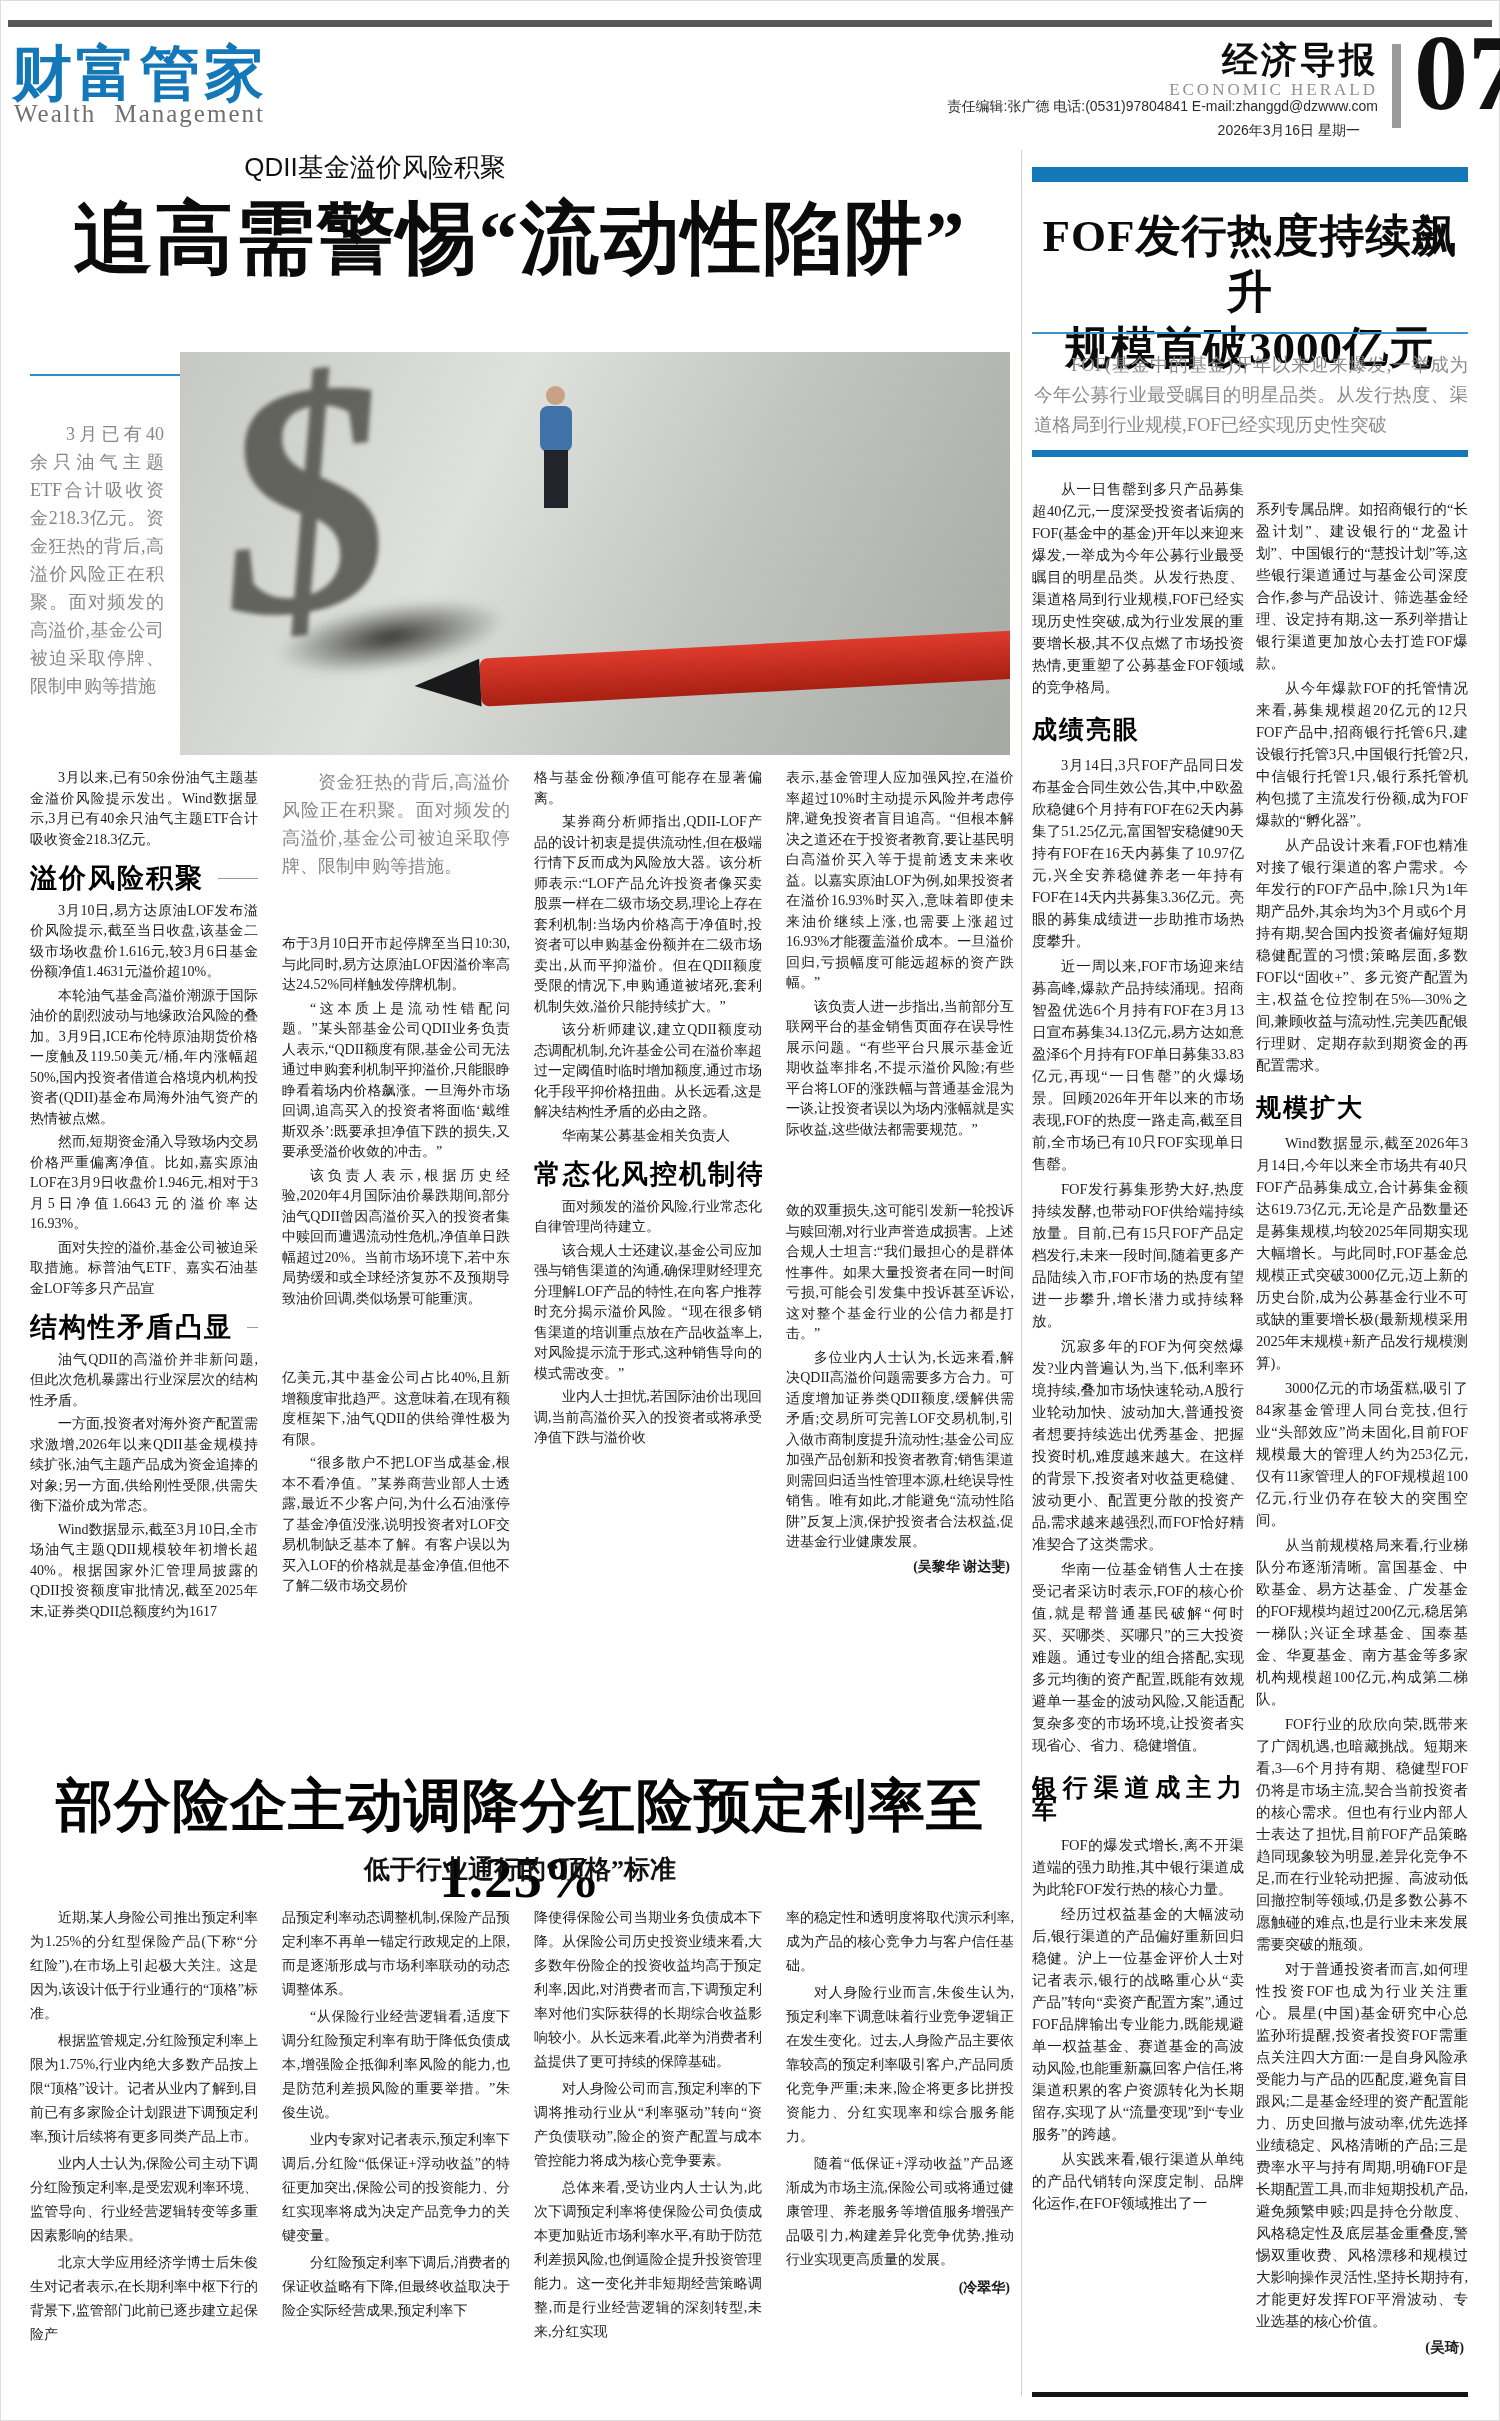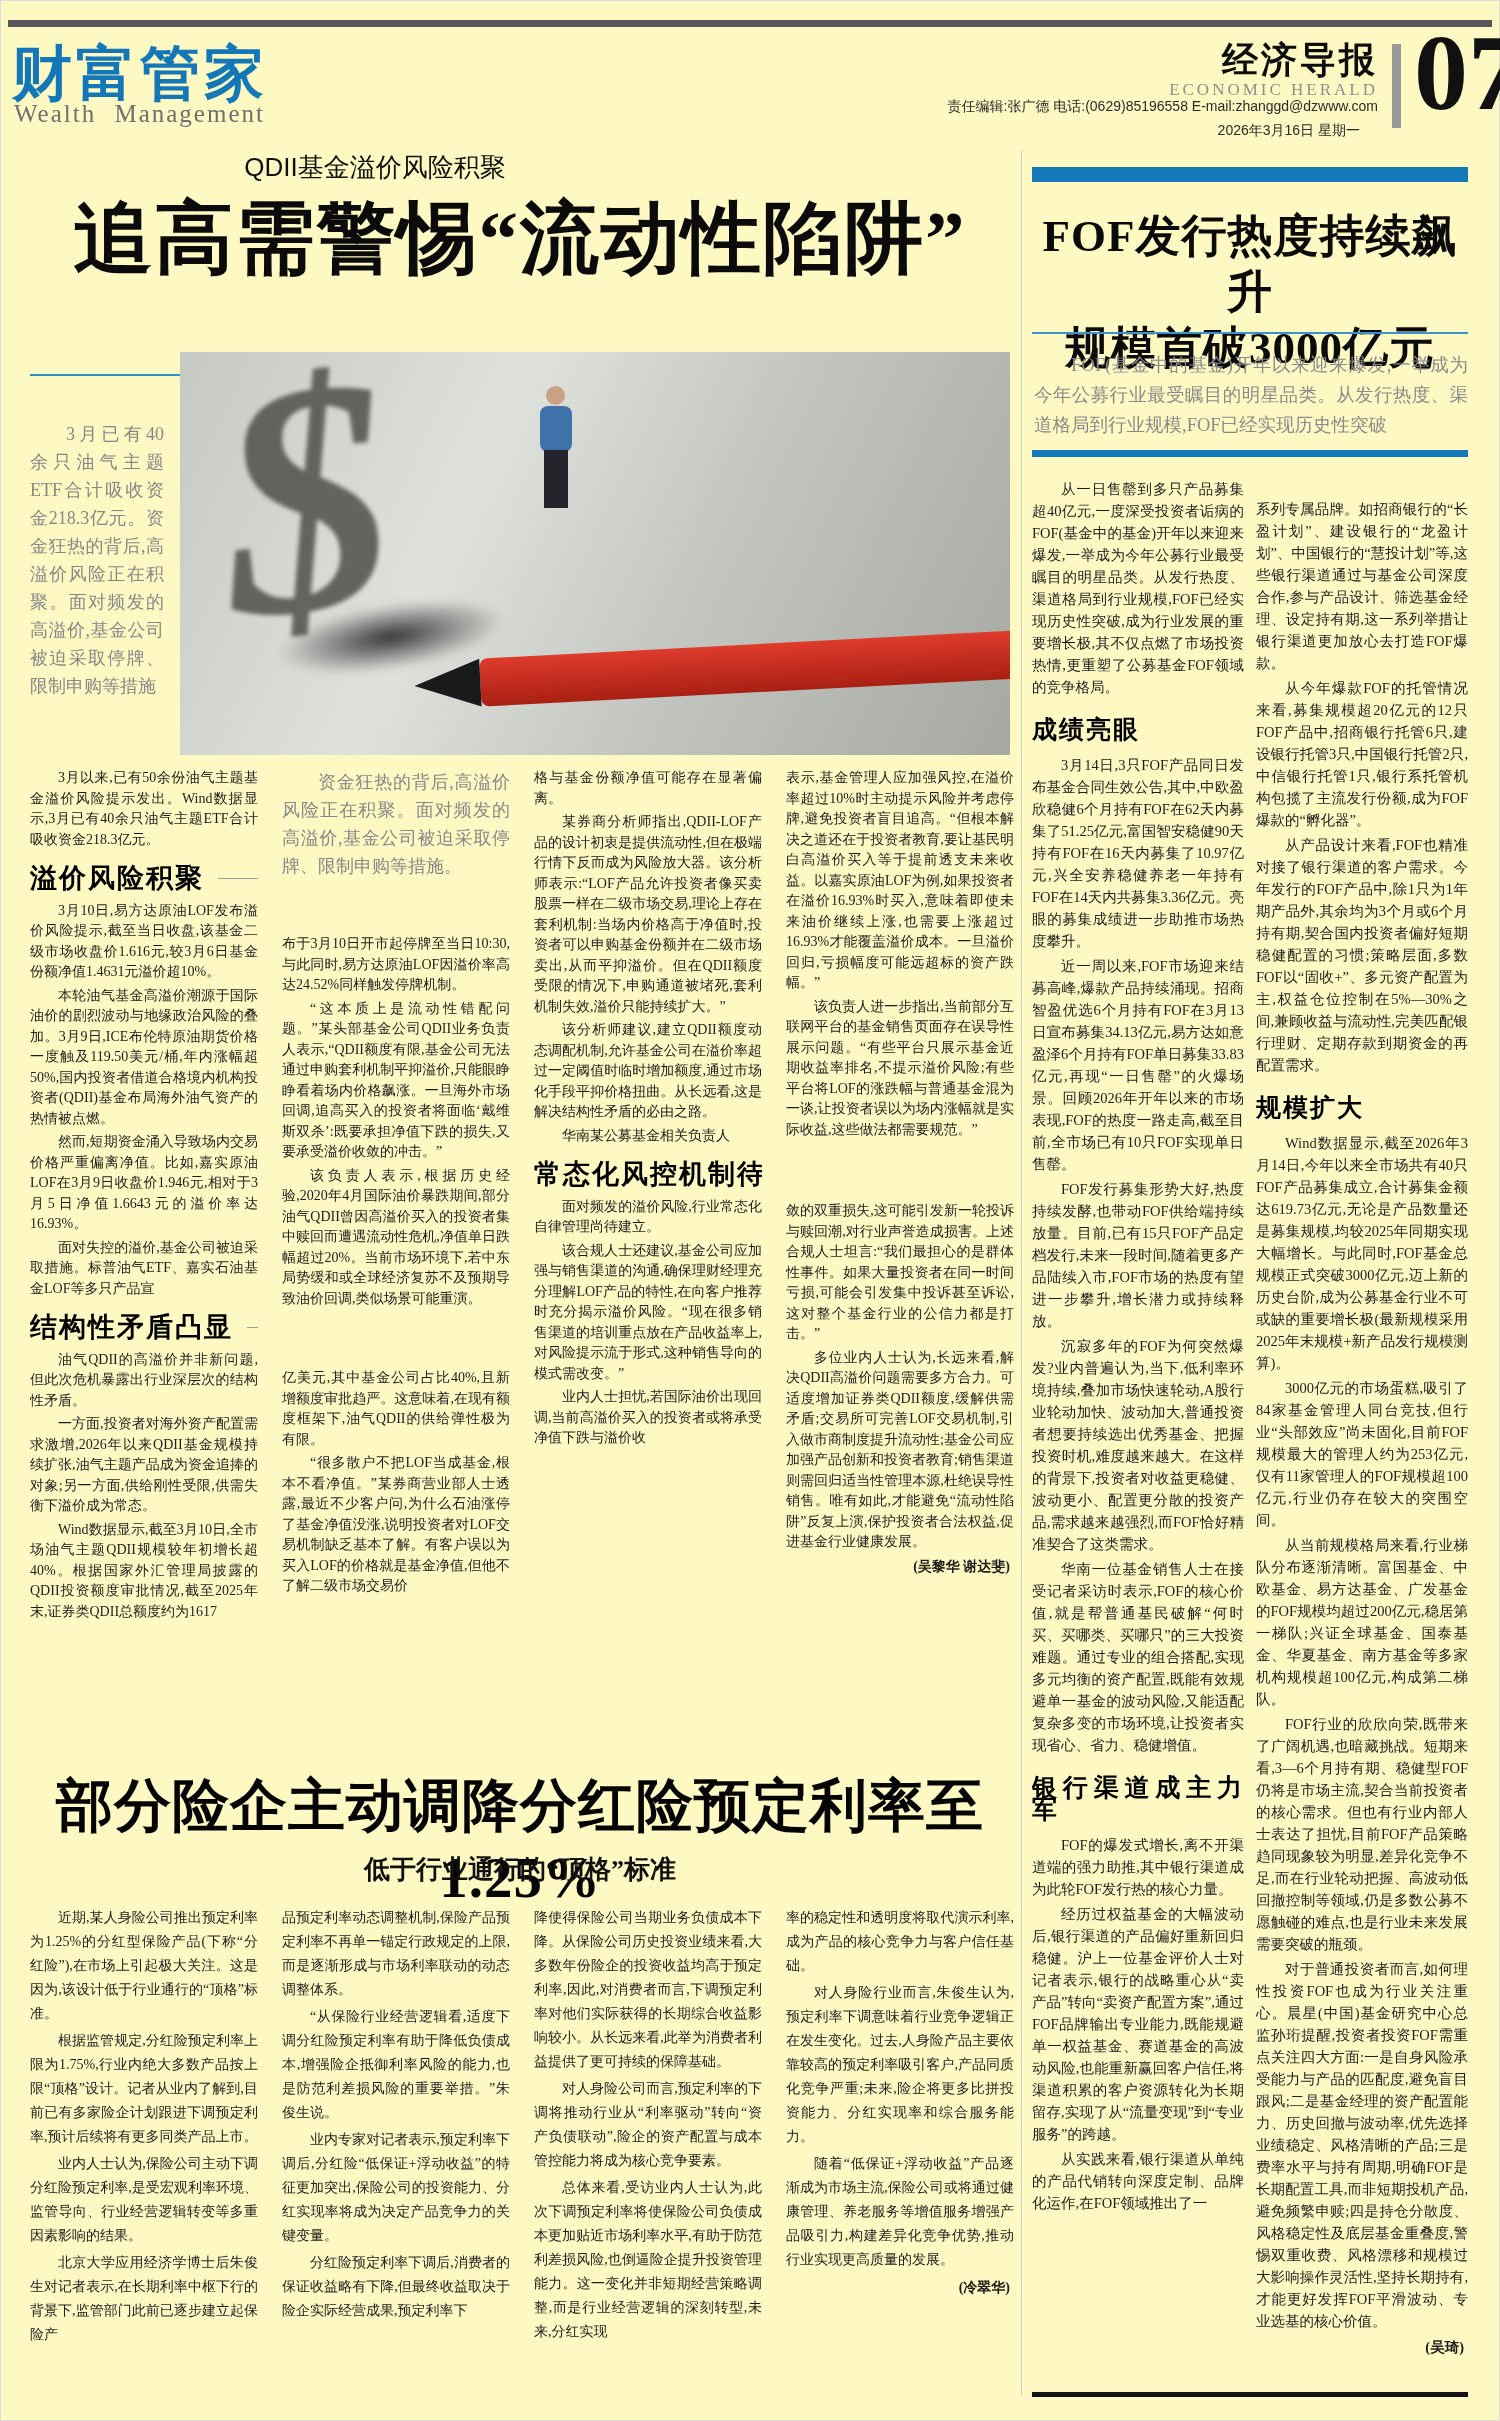--- a/index.html
+++ b/index.html
@@ -1,16 +1,16 @@
 <!DOCTYPE html>
 <html><head>
 <meta charset="utf-8">
 <style>
   html,body{margin:0;padding:0;background:#e9e9e9;}
-  #page{position:relative;width:1500px;height:2421px;background:#fef9c3;overflow:hidden;
+  #page{position:relative;width:1500px;height:2421px;background:#ffffff;overflow:hidden;
         font-family:"Liberation Serif","DejaVu Serif",serif;box-shadow:inset 0 0 0 1px #ddd;}
   .abs{position:absolute;}
   p{margin:0 0 3px 0;}
   
   .topbar{left:8px;right:8px;top:20px;height:7px;background:#57575b;}
   .brand-cn{left:12px;top:34px;font-family:"Liberation Sans","DejaVu Sans",sans-serif;
             font-weight:900;font-size:60px;letter-spacing:4px;color:#1478b8;}
   .brand-en{left:14px;top:100px;font-size:25px;color:#6f6f6f;letter-spacing:2px;word-spacing:10px;}
   .paper-cn{left:1180px;top:36px;width:198px;text-align:right;font-weight:bold;font-size:36px;letter-spacing:3px;color:#0d0d0d;}
   .paper-en{left:1130px;top:80px;width:248px;text-align:right;font-size:17px;color:#8f8f8f;letter-spacing:3px;}
@@ -87,21 +87,21 @@
 </head>
 <body>
 
 <div id="page">
 
   <div class="abs topbar"></div>
   <div class="abs brand-cn">财富管家</div>
   <div class="abs brand-en">Wealth  Management</div>
   <div class="abs paper-cn">经济导报</div>
   <div class="abs paper-en">ECONOMIC  HERALD</div>
-  <div class="abs ed-line">责任编辑:张广德   电话:(0629)85196558   E-mail:zhanggd@dzwww.com</div>
+  <div class="abs ed-line">责任编辑:张广德   电话:(0531)97804841   E-mail:zhanggd@dzwww.com</div>
   <div class="abs date-line">2026年3月16日  星期一</div>
   <div class="abs pn-bar"></div>
   <div class="abs page-no">07</div>
   <div class="abs vdivider"></div>
 
   <div class="abs kicker">QDII基金溢价风险积聚</div>
   <div class="abs mainhead">追高需警惕“流动性陷阱”</div>
 
   <div class="abs introline"></div>
   <div class="abs lead">

